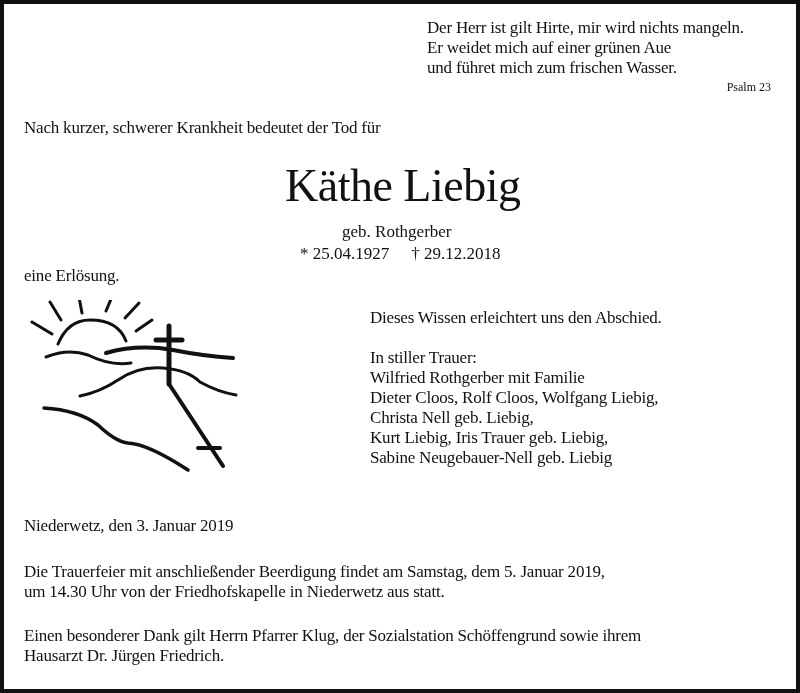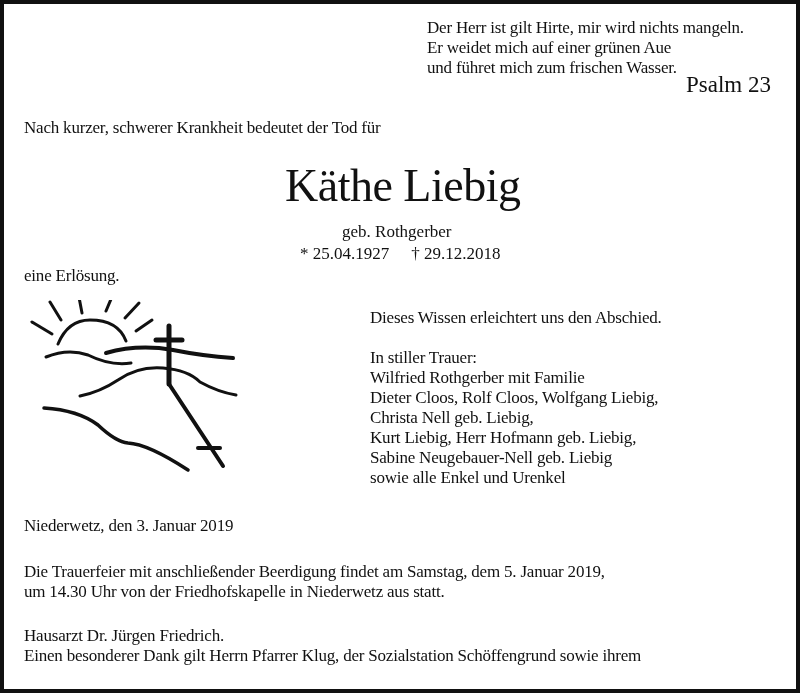--- a/index.html
+++ b/index.html
@@ -8,21 +8,21 @@
       font-family: "Liberation Serif", "DejaVu Serif", serif; color: #111111;
     }
     .frame {
       position: absolute; left: 0; top: 0; width: 800px; height: 693px; box-sizing: border-box;
       border-top: 4px solid #111; border-left: 4px solid #111;
       border-right: 4px solid #111; border-bottom: 4px solid #111;
     }
     .t { position: absolute; font-size: 17px; line-height: 20px; white-space: nowrap; letter-spacing: -0.2px; }
     .psalm { left: 427px; top: 18px; }
     .psalm div { height: 20px; }
-    .psalm-ref { position: absolute; right: 29px; top: 72px; font-size: 23px; text-align: center; }
+    .psalm-ref { position: absolute; right: 29px; top: 80px; font-size: 12px; text-align: center; }
     .intro { left: 24px; top: 118px; }
     .name {
       position: absolute; left: 0; width: 800px; top: 158px; text-align: center;
       font-size: 46px; line-height: 56px; letter-spacing: -0.5px; padding-left: 0;
     }
     .name-inner { position: absolute; left: 285px; top: 0; text-align: center; }
     .nee { position: absolute; left: 342px; top: 222px; font-size: 17px; }
     .dates { position: absolute; left: 300px; top: 244px; font-size: 17px; word-spacing: 0; }
     .dates span { display: inline-block; }
     .dates .d2 { margin-left: 22px; }
@@ -84,28 +84,27 @@
   <line x1="170" y1="148" x2="192" y2="148" stroke-width="4"></line>
 </svg>
 
 <div class="t mourn">
   <div>Dieses Wissen erleichtert uns den Abschied.</div>
   <div class="gap"></div>
   <div>In stiller Trauer:</div>
   <div>Wilfried Rothgerber mit Familie</div>
   <div>Dieter Cloos, Rolf Cloos, Wolfgang Liebig,</div>
   <div>Christa Nell geb. Liebig,</div>
-  <div>Kurt Liebig, Herr Hofmann geb. Liebig,</div>
+  <div>Kurt Liebig, Iris Trauer geb. Liebig,</div>
   <div>Sabine Neugebauer-Nell geb. Liebig</div>
-  <div>sowie alle Enkel und Urenkel</div>
 </div>
 
 <div class="t place">Niederwetz, den 3. Januar 2019</div>
 
 <div class="t funeral">
   <div>Die Trauerfeier mit anschließender Beerdigung findet am Samstag, dem 5. Januar 2019,</div>
   <div>um 14.30 Uhr von der Friedhofskapelle in Niederwetz aus statt.</div>
 </div>
 
 <div class="t thanks">
+  <div>Einen besonderer Dank gilt Herrn Pfarrer Klug, der Sozialstation Schöffengrund sowie ihrem</div>
   <div>Hausarzt Dr. Jürgen Friedrich.</div>
-  <div>Einen besonderer Dank gilt Herrn Pfarrer Klug, der Sozialstation Schöffengrund sowie ihrem</div>
 </div>
 
 </body></html>

